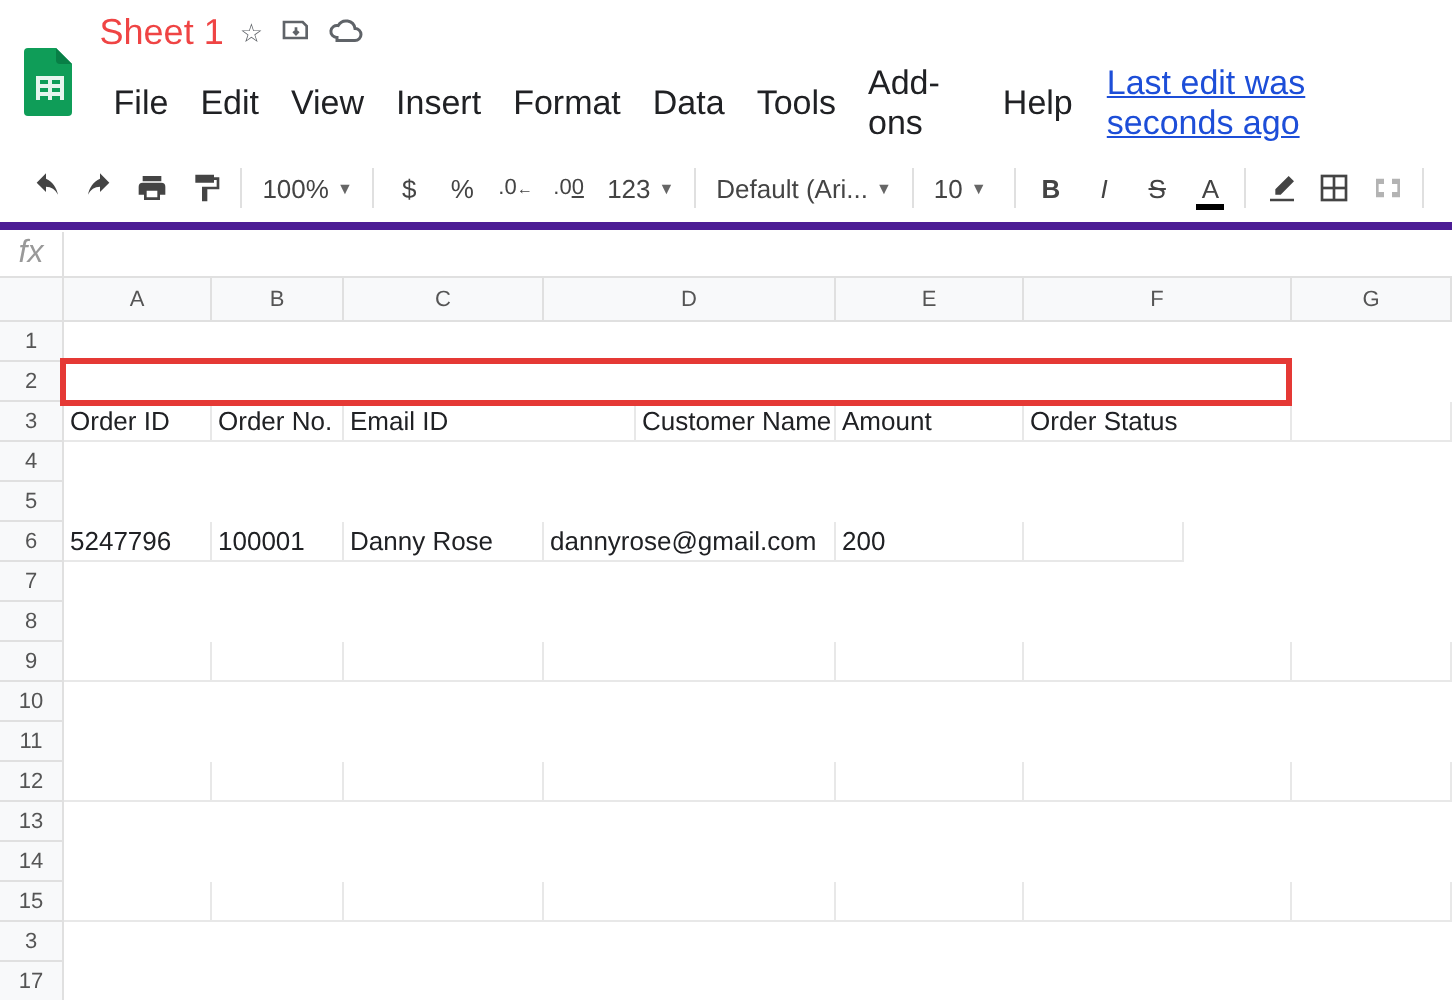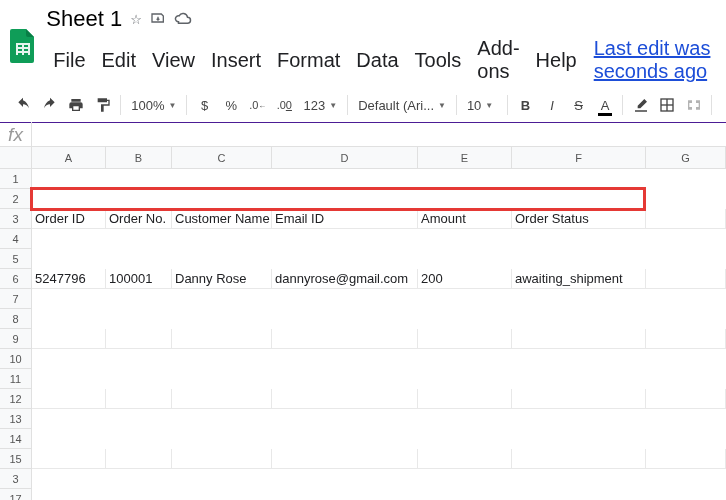--- a/index.html
+++ b/index.html
@@ -1,36 +1,36 @@
 <!DOCTYPE html>
 <html><head>
 <meta charset="utf-8">
 <style>
   * { box-sizing: border-box; margin: 0; padding: 0; }
   body { font-family: Arial, sans-serif; font-size: 13px; color: #202124; background: #fff; width: 726px; overflow: hidden; }
   
   .header { display: flex; align-items: center; padding: 6px 10px 2px 10px; }
   .logo { width: 32px; height: 40px; display: flex; align-items: center; justify-content: center; margin-right: 10px; }
   .title-row { display: flex; align-items: center; gap: 8px; }
-  .doc-title { font-size: 22px; color: #000000; }
+  .doc-title { font-size: 18px; color: #ef4444; }
   .title-icon { color: #5f6368; cursor: pointer; }
-  .menu-row { display: flex; gap: 2px; margin-top: 2px; font-size: 20px; color: #202124; align-items: center; }
+  .menu-row { display: flex; gap: 2px; margin-top: 2px; font-size: 17px; color: #202124; align-items: center; }
   .menu-item { padding: 3px 7px; cursor: pointer; border-radius: 3px; }
   .last-edit { color: #1d4ed8; text-decoration: underline; cursor: pointer; margin-left: 8px; }
   
-  .toolbar { display: flex; align-items: center; padding: 4px 10px; border-bottom: 1px solid #4c1d95; gap: 0; }
+  .toolbar { display: flex; align-items: center; padding: 4px 10px; border-bottom: 4px solid #4c1d95; gap: 0; }
   .tb-btn { width: 28px; height: 26px; display: flex; align-items: center; justify-content: center; cursor: pointer; color: #444; border-radius: 2px; }
   .tb-sep { width: 1px; height: 20px; background: #e0e0e0; margin: 0 4px; }
   .tb-select { display: flex; align-items: center; padding: 0 6px; height: 26px; font-size: 13px; color: #444; cursor: pointer; gap: 4px; }
   .tb-dropdown-arrow { font-size: 8px; color: #666; }
   .font-color-btn { position: relative; }
   .font-color-underline { position: absolute; bottom: 2px; left: 6px; right: 6px; height: 3px; background: #000; }
   
   .fx-row { display: flex; align-items: center; border-bottom: 1px solid #e0e0e0; height: 24px; }
-  .fx-label { width: 32px; text-align: center; font-style: italic; color: #999; font-size: 19px; border-right: 1px solid #e0e0e0; padding: 2px 0;}
+  .fx-label { width: 32px; text-align: center; font-style: italic; color: #999; font-size: 16px; border-right: 1px solid #e0e0e0; padding: 2px 0;}
   .fx-input { flex: 1; border: none; outline: none; padding: 0 6px; font-size: 13px; }
   
   .sheet-area { position: relative; overflow: hidden; }
   .grid-corner { position: absolute; left: 0; top: 0; width: 32px; height: 22px; background: #f8f9fa; border-right: 1px solid #e0e0e0; border-bottom: 1px solid #e0e0e0; }
   .col-headers { display: flex; margin-left: 32px; height: 22px; }
   .col-h { background: #f8f9fa; border-right: 1px solid #e0e0e0; border-bottom: 1px solid #e0e0e0; text-align: center; font-size: 11px; color: #555; display: flex; align-items: center; justify-content: center; }
   .row-area { display: flex; }
   .row-headers { width: 32px; }
   .row-h { height: 20px; background: #f8f9fa; border-right: 1px solid #e0e0e0; border-bottom: 1px solid #e0e0e0; text-align: center; font-size: 11px; color: #555; display: flex; align-items: center; justify-content: center; }
   .cells { position: relative; }
@@ -188,33 +188,32 @@
         <div class="row-h">3</div>
         <div class="row-h">17</div>
         <div class="row-h">18</div>
         <div class="row-h">19</div>
       </div>
     <div class="cells" id="cells">
       <div class="highlight-box" style="left:-2px;top:18px;width:616px;height:24px;"></div>
     <div class="row">
           <div class="cell cA">Order ID</div>
           <div class="cell cB">Order No.</div>
+          <div class="cell cD">Email ID</div>
           <div class="cell cC">Customer Name</div>
-          <div class="cell cD">Email ID</div>
           <div class="cell cE">Amount</div>
           <div class="cell cF">Order Status</div>
           <div class="cell cG"></div>
         </div>
         <div class="row">
           <div class="cell cA">5247796</div>
           <div class="cell cB">100001</div>
           <div class="cell cC">Danny Rose</div>
           <div class="cell cD">dannyrose@gmail.com</div>
           <div class="cell cE">200</div>
-          <div class="cell cF">awaiting_shipment</div>
           <div class="cell cG"></div>
         </div>
         <div class="row">
           <div class="cell cA"></div>
           <div class="cell cB"></div>
           <div class="cell cC"></div>
           <div class="cell cD"></div>
           <div class="cell cE"></div>
           <div class="cell cF"></div>
           <div class="cell cG"></div>

